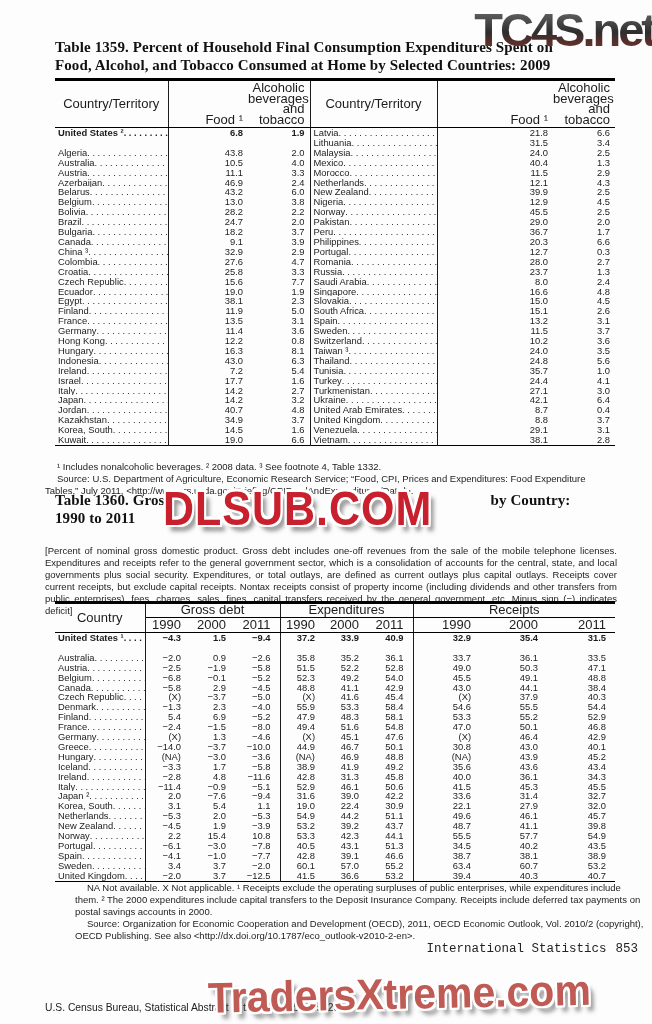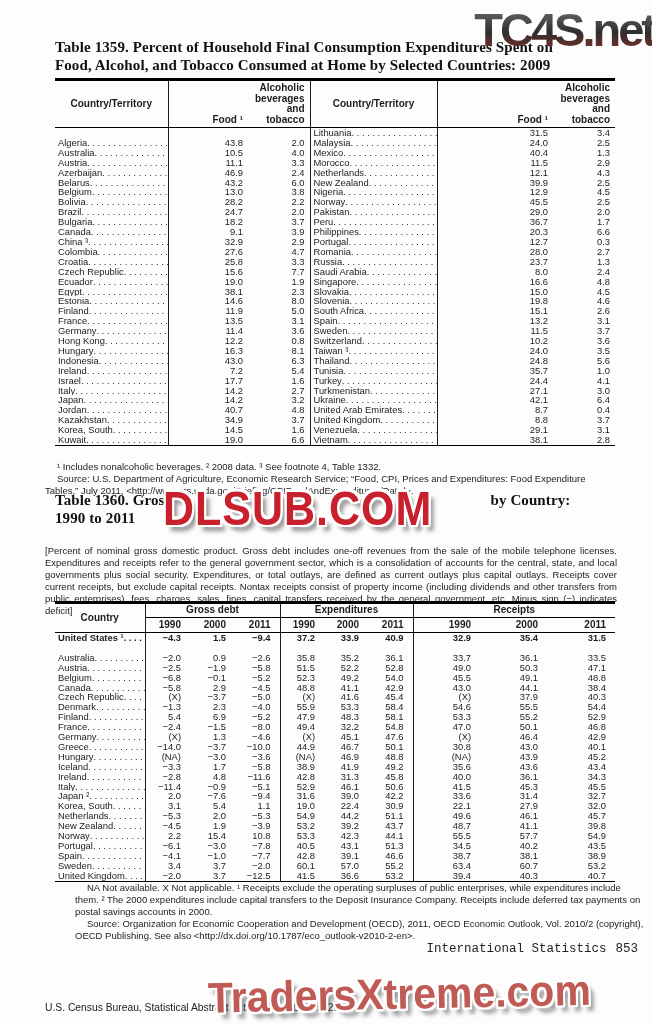--- a/index.html
+++ b/index.html
@@ -11,21 +11,21 @@
   .tbl-title{font-family:"Liberation Serif",serif;font-weight:bold;font-size:15px;
              line-height:17.5px;letter-spacing:0.1px;color:#111;}
   .t1359-title{left:55px;top:39px;width:575px;}
   .t1360-title{left:55px;top:492px;width:575px;}
   .titleline{display:flex;gap:15px;}
   .titlegap{flex:0 0 290px;}
 
   
   table.t{width:100%;border-collapse:collapse;table-layout:fixed;}
   table.t{border-top:3px solid #000;border-bottom:1.2px solid #000;}
-  .t th{font-weight:bold;font-size:10px;line-height:10.5px;padding:2px 0 2px;color:#1c1c1c;margin-top:42px;}
+  .t th{font-weight:normal;font-size:13px;line-height:10.5px;padding:2px 0 2px;color:#1c1c1c;margin-top:42px;}
   .t thead th{border-bottom:1px solid #000;vertical-align:bottom;}
   .t td{font-size:9.4px;line-height:9.9px;height:9.9px;padding:0;white-space:nowrap;
         overflow:hidden;vertical-align:middle;}
   .num{text-align:right;padding-right:5px !important;}
   .bold{font-weight:bold;}
   .br{border-right:1px solid #1c1c1c;}
   .cf{display:flex;align-items:baseline;padding-left:3px;overflow:hidden;}
   .lbl{white-space:nowrap;}
   .dots{flex:1;overflow:hidden;white-space:nowrap;}
   .dots::after{content:" . . . . . . . . . . . . . . . . . . . . . . . . . . . . . . . . . . . .";}
@@ -93,20 +93,38 @@
         <th class="hdr-country br">Country/Territory</th>
         <th class="hdr-num">Food ¹</th>
         <th class="hdr-num br">Alcoholic beverages and tobacco</th>
         <th class="hdr-country br">Country/Territory</th>
         <th class="hdr-num">Food ¹</th>
         <th class="hdr-num">Alcoholic beverages and tobacco</th>
       </tr>
     </thead>
     <tbody id="t1359body">
         <tr>
+          <td class="c1 br">
+            <div class="cf bold">
+              <span class="lbl">United States ²</span>
+              <span class="dots"></span>
+            </div>
+          </td>
+          <td class="c2 num bold">6.8</td>
+          <td class="c3 br num bold">1.9</td>
+          <td class="c4 br">
+            <div class="cf">
+              <span class="lbl">Latvia</span>
+              <span class="dots"></span>
+            </div>
+          </td>
+          <td class="c5 num">21.8</td>
+          <td class="c6 num">6.6</td>
+        </tr>
+        <tr>
           <td class="c1 br"></td>
           <td class="c2 num"></td>
           <td class="c3 br num"></td>
           <td class="c4 br">
             <div class="cf">
               <span class="lbl">Lithuania</span>
               <span class="dots"></span>
             </div>
           </td>
           <td class="c5 num">31.5</td>
@@ -392,38 +410,20 @@
           <td class="c2 num">38.1</td>
           <td class="c3 br num">2.3</td>
           <td class="c4 br">
             <div class="cf">
               <span class="lbl">Slovakia</span>
               <span class="dots"></span>
             </div>
           </td>
           <td class="c5 num">15.0</td>
           <td class="c6 num">4.5</td>
-        </tr>
-        <tr>
-          <td class="c1 br">
-            <div class="cf">
-              <span class="lbl">Estonia</span>
-              <span class="dots"></span>
-            </div>
-          </td>
-          <td class="c2 num">14.6</td>
-          <td class="c3 br num">8.0</td>
-          <td class="c4 br">
-            <div class="cf">
-              <span class="lbl">Slovenia</span>
-              <span class="dots"></span>
-            </div>
-          </td>
-          <td class="c5 num">19.8</td>
-          <td class="c6 num">4.6</td>
         </tr>
         <tr>
           <td class="c1 br">
             <div class="cf">
               <span class="lbl">Finland</span>
               <span class="dots"></span>
             </div>
           </td>
           <td class="c2 num">11.9</td>
           <td class="c3 br num">5.0</td>
@@ -878,21 +878,21 @@
           <td class="cc br">
             <div class="cf">
               <span class="lbl">France</span>
               <span class="dots"></span>
             </div>
           </td>
           <td class=" num">−2.4</td>
           <td class=" num">−1.5</td>
           <td class="br num">−8.0</td>
           <td class=" num">49.4</td>
-          <td class=" num">32.2</td>
+          <td class=" num">51.6</td>
           <td class="br num">54.8</td>
           <td class=" num">47.0</td>
           <td class=" num">50.1</td>
           <td class=" num">46.8</td>
         </tr>
         <tr>
           <td class="cc br">
             <div class="cf">
               <span class="lbl">Germany</span>
               <span class="dots"></span>

